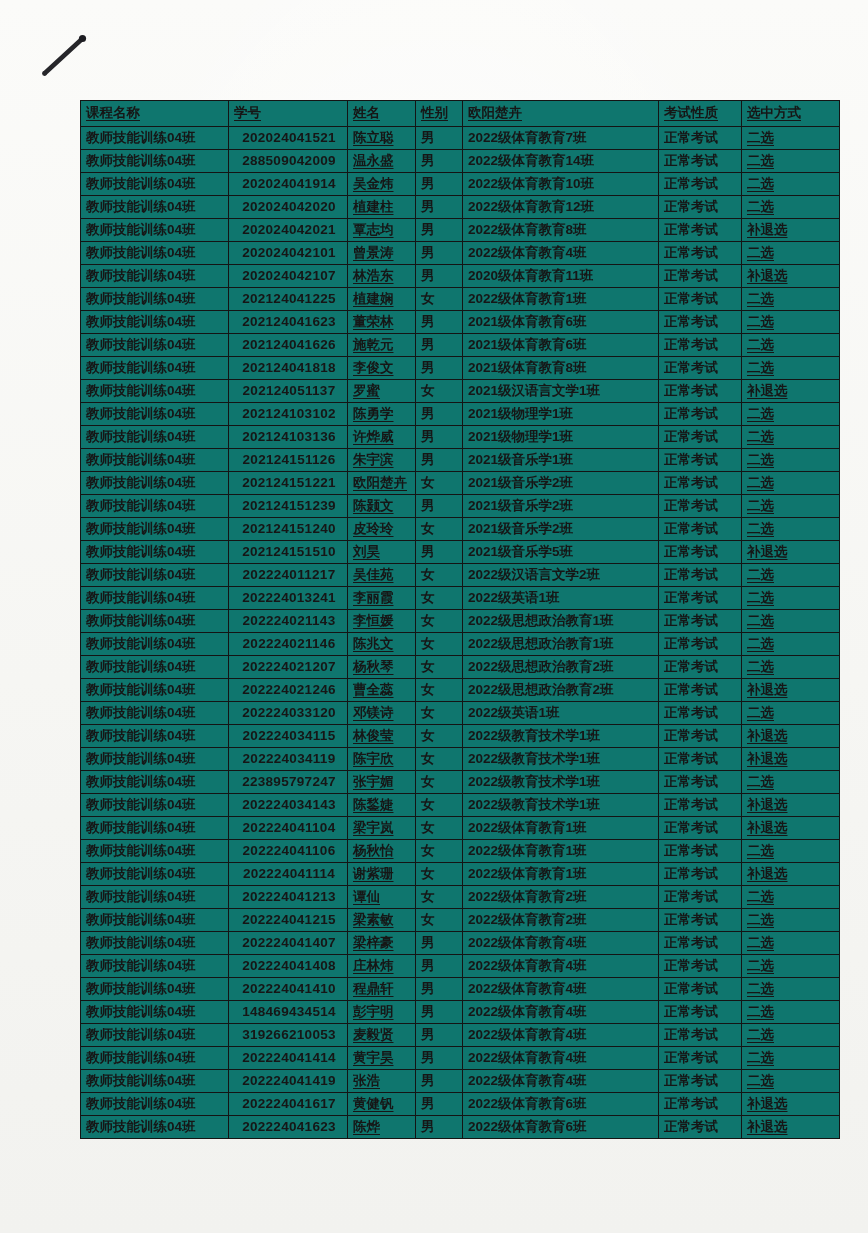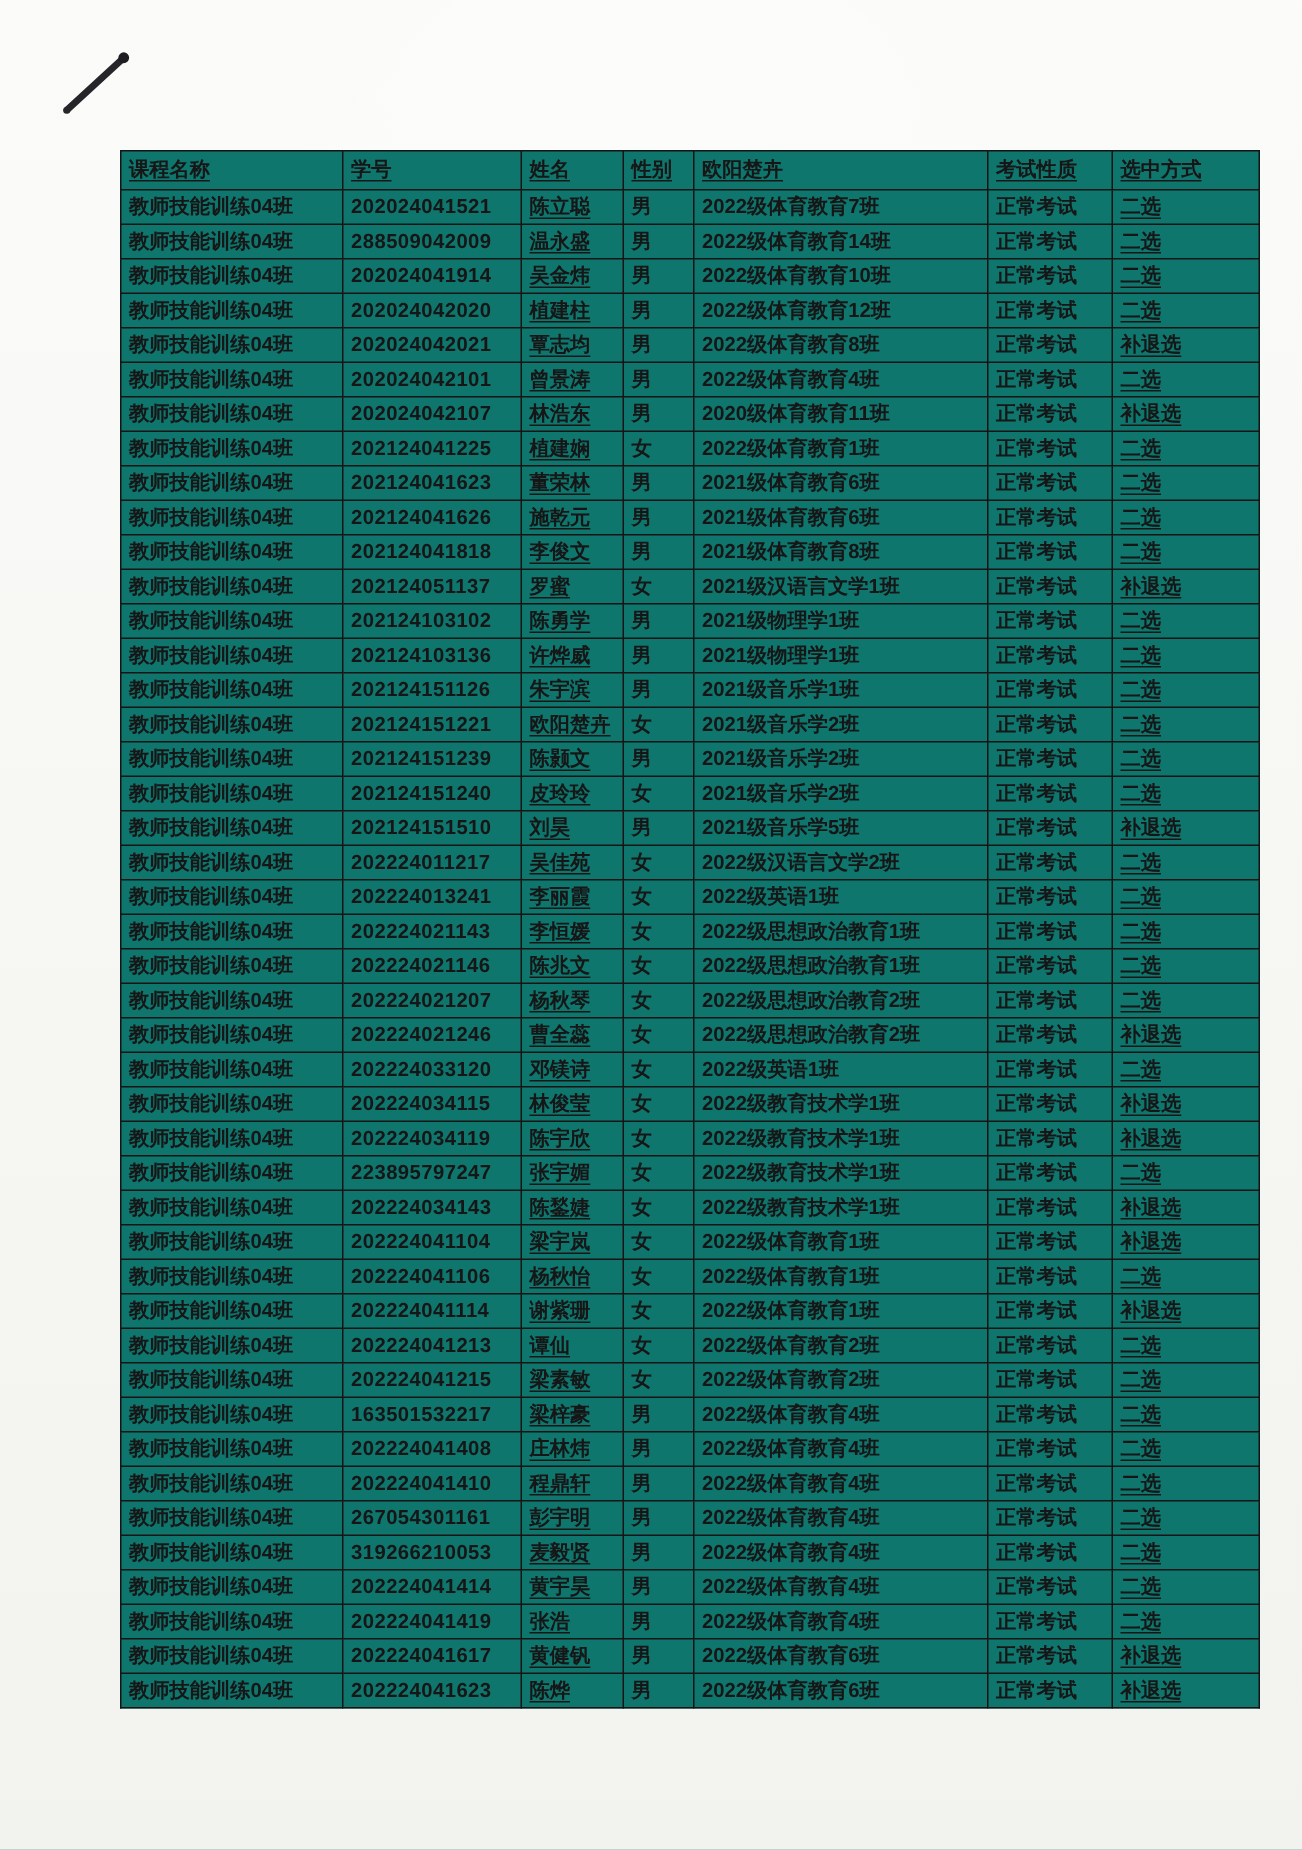--- a/index.html
+++ b/index.html
@@ -58,21 +58,21 @@
     text-underline-offset: 3px;
     text-decoration-thickness: 1.4px;
   }
   .exam-table td { height: 21px; }
   
   .exam-table td.c2, .exam-table td.c6 {
     text-decoration: underline;
     text-underline-offset: 3px;
     text-decoration-thickness: 1.3px;
   }
-  .exam-table td.c1 { letter-spacing: 0.3px; }
+  .exam-table td.c1 { letter-spacing: 0.3px; text-align: center; }
 </style>
 </head>
 <body>
 
 <div class="scan-sheet"></div>
 
 <svg class="pen-mark" viewBox="0 0 64 56" aria-hidden="true">
   <path d="M 11 45 L 48 11" stroke="#26262a" stroke-width="4.6" stroke-linecap="round" fill="none"></path>
   <circle cx="48.5" cy="10.5" r="3.6" fill="#1d1d22"></circle>
   <circle cx="10.5" cy="45.5" r="2.4" fill="#26262a"></circle>
@@ -410,21 +410,21 @@
         <td class="c0">教师技能训练04班</td>
         <td class="c1">202224041215</td>
         <td class="c2">梁素敏</td>
         <td class="c3">女</td>
         <td class="c4">2022级体育教育2班</td>
         <td class="c5">正常考试</td>
         <td class="c6">二选</td>
       </tr>
       <tr>
         <td class="c0">教师技能训练04班</td>
-        <td class="c1">163501532217</td>
+        <td class="c1">202224041407</td>
         <td class="c2">梁梓豪</td>
         <td class="c3">男</td>
         <td class="c4">2022级体育教育4班</td>
         <td class="c5">正常考试</td>
         <td class="c6">二选</td>
       </tr>
       <tr>
         <td class="c0">教师技能训练04班</td>
         <td class="c1">202224041408</td>
         <td class="c2">庄林炜</td>
@@ -437,21 +437,21 @@
         <td class="c0">教师技能训练04班</td>
         <td class="c1">202224041410</td>
         <td class="c2">程鼎轩</td>
         <td class="c3">男</td>
         <td class="c4">2022级体育教育4班</td>
         <td class="c5">正常考试</td>
         <td class="c6">二选</td>
       </tr>
       <tr>
         <td class="c0">教师技能训练04班</td>
-        <td class="c1">267054301161</td>
+        <td class="c1">148469434514</td>
         <td class="c2">彭宇明</td>
         <td class="c3">男</td>
         <td class="c4">2022级体育教育4班</td>
         <td class="c5">正常考试</td>
         <td class="c6">二选</td>
       </tr>
       <tr>
         <td class="c0">教师技能训练04班</td>
         <td class="c1">319266210053</td>
         <td class="c2">麦毅贤</td>

